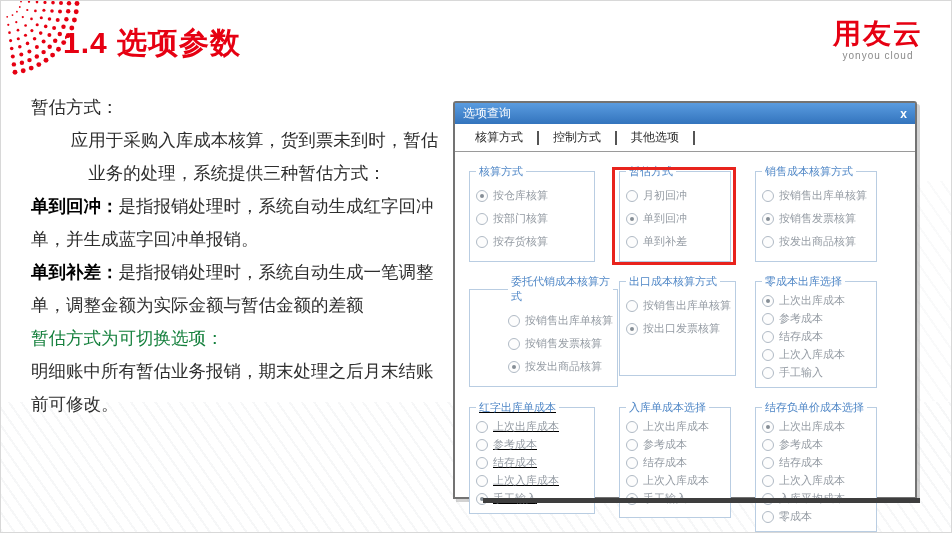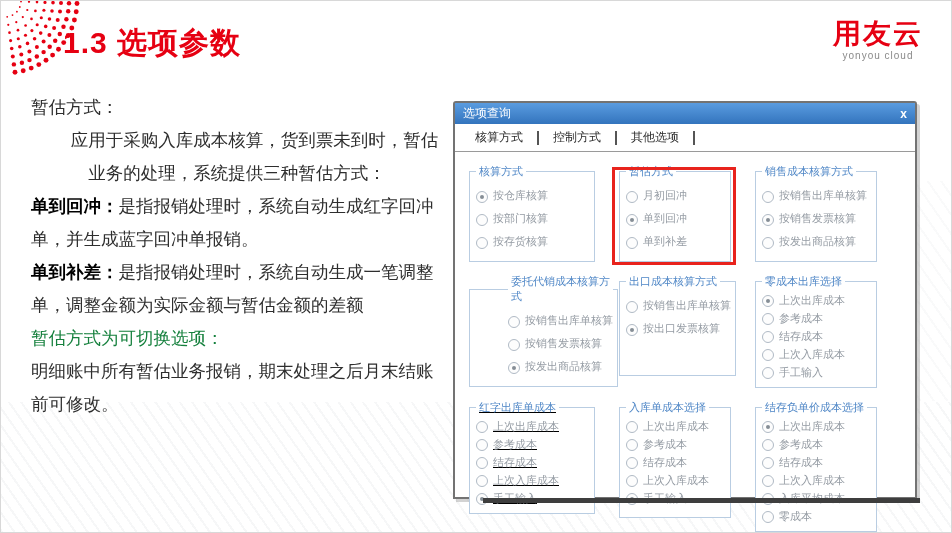--- a/index.html
+++ b/index.html
@@ -41,21 +41,21 @@
   .tab.active{font-weight:normal;}
   .tab-sep{width:2px;height:14px;background:#555;margin:0 10px;}
 
   
   .groups-grid{display:grid;grid-template-columns:126px 112px 122px;column-gap:24px;row-gap:12px;
     padding:12px 0 0 14px;align-items:start;}
   fieldset.group{margin:0;padding:0 4px 4px 4px;border:1px solid #b9cde2;background:#fff;position:relative;}
   fieldset.group legend{font-size:11px;color:#4e86c6;padding:0 3px;margin-left:2px;}
   .options{padding:1px 0 0 2px;}
   .option{display:flex;align-items:center;gap:5px;margin:3px 0;cursor:default;}
-  .options.sparse .option{margin:8px 0;align-items:flex-end;}
+  .options.sparse .option{margin:8px 0;}
   .option-label{font-size:11px;color:#949ba3;white-space:nowrap;}
   .radio{width:10px;height:10px;min-width:10px;border:1px solid #b0bac5;border-radius:50%;background:#fdfdfd;
     display:inline-flex;align-items:center;justify-content:center;}
   .radio.selected::after{content:"";width:4px;height:4px;border-radius:50%;background:#868e96;}
 
   
   fieldset.group.highlighted .red-frame{position:absolute;left:-8px;right:-6px;top:-12px;bottom:-4px;
     border:3px solid #e8231d;pointer-events:none;}
 </style>
 </head>
@@ -129,21 +129,21 @@
       <circle cx="51.6" cy="54.1" r="2.44" fill="#e60012"></circle>
       <circle cx="57.5" cy="48.2" r="2.44" fill="#e60012"></circle>
       <circle cx="62.7" cy="41.6" r="2.44" fill="#e60012"></circle>
       <circle cx="67.2" cy="34.5" r="2.44" fill="#e60012"></circle>
       <circle cx="70.8" cy="27.0" r="2.44" fill="#e60012"></circle>
       <circle cx="73.4" cy="19.0" r="2.44" fill="#e60012"></circle>
       <circle cx="75.2" cy="10.8" r="2.44" fill="#e60012"></circle>
       <circle cx="76.0" cy="2.5" r="2.44" fill="#e60012"></circle>
     </svg>
 
-  <div class="page-title">1.3 选项参数</div>
+  <div class="page-title">1.4 选项参数</div>
 
   <div class="logo">
     <div class="logo-main">用友云</div>
     <div class="logo-sub">yonyou cloud</div>
   </div>
 
   <div class="body-text">
     <p class="bodyp">暂估方式：</p>
     <div id="paragraphs">
         <p class="bodyp indent">应用于采购入库成本核算，货到票未到时，暂估业务的处理，系统提供三种暂估方式：</p>

